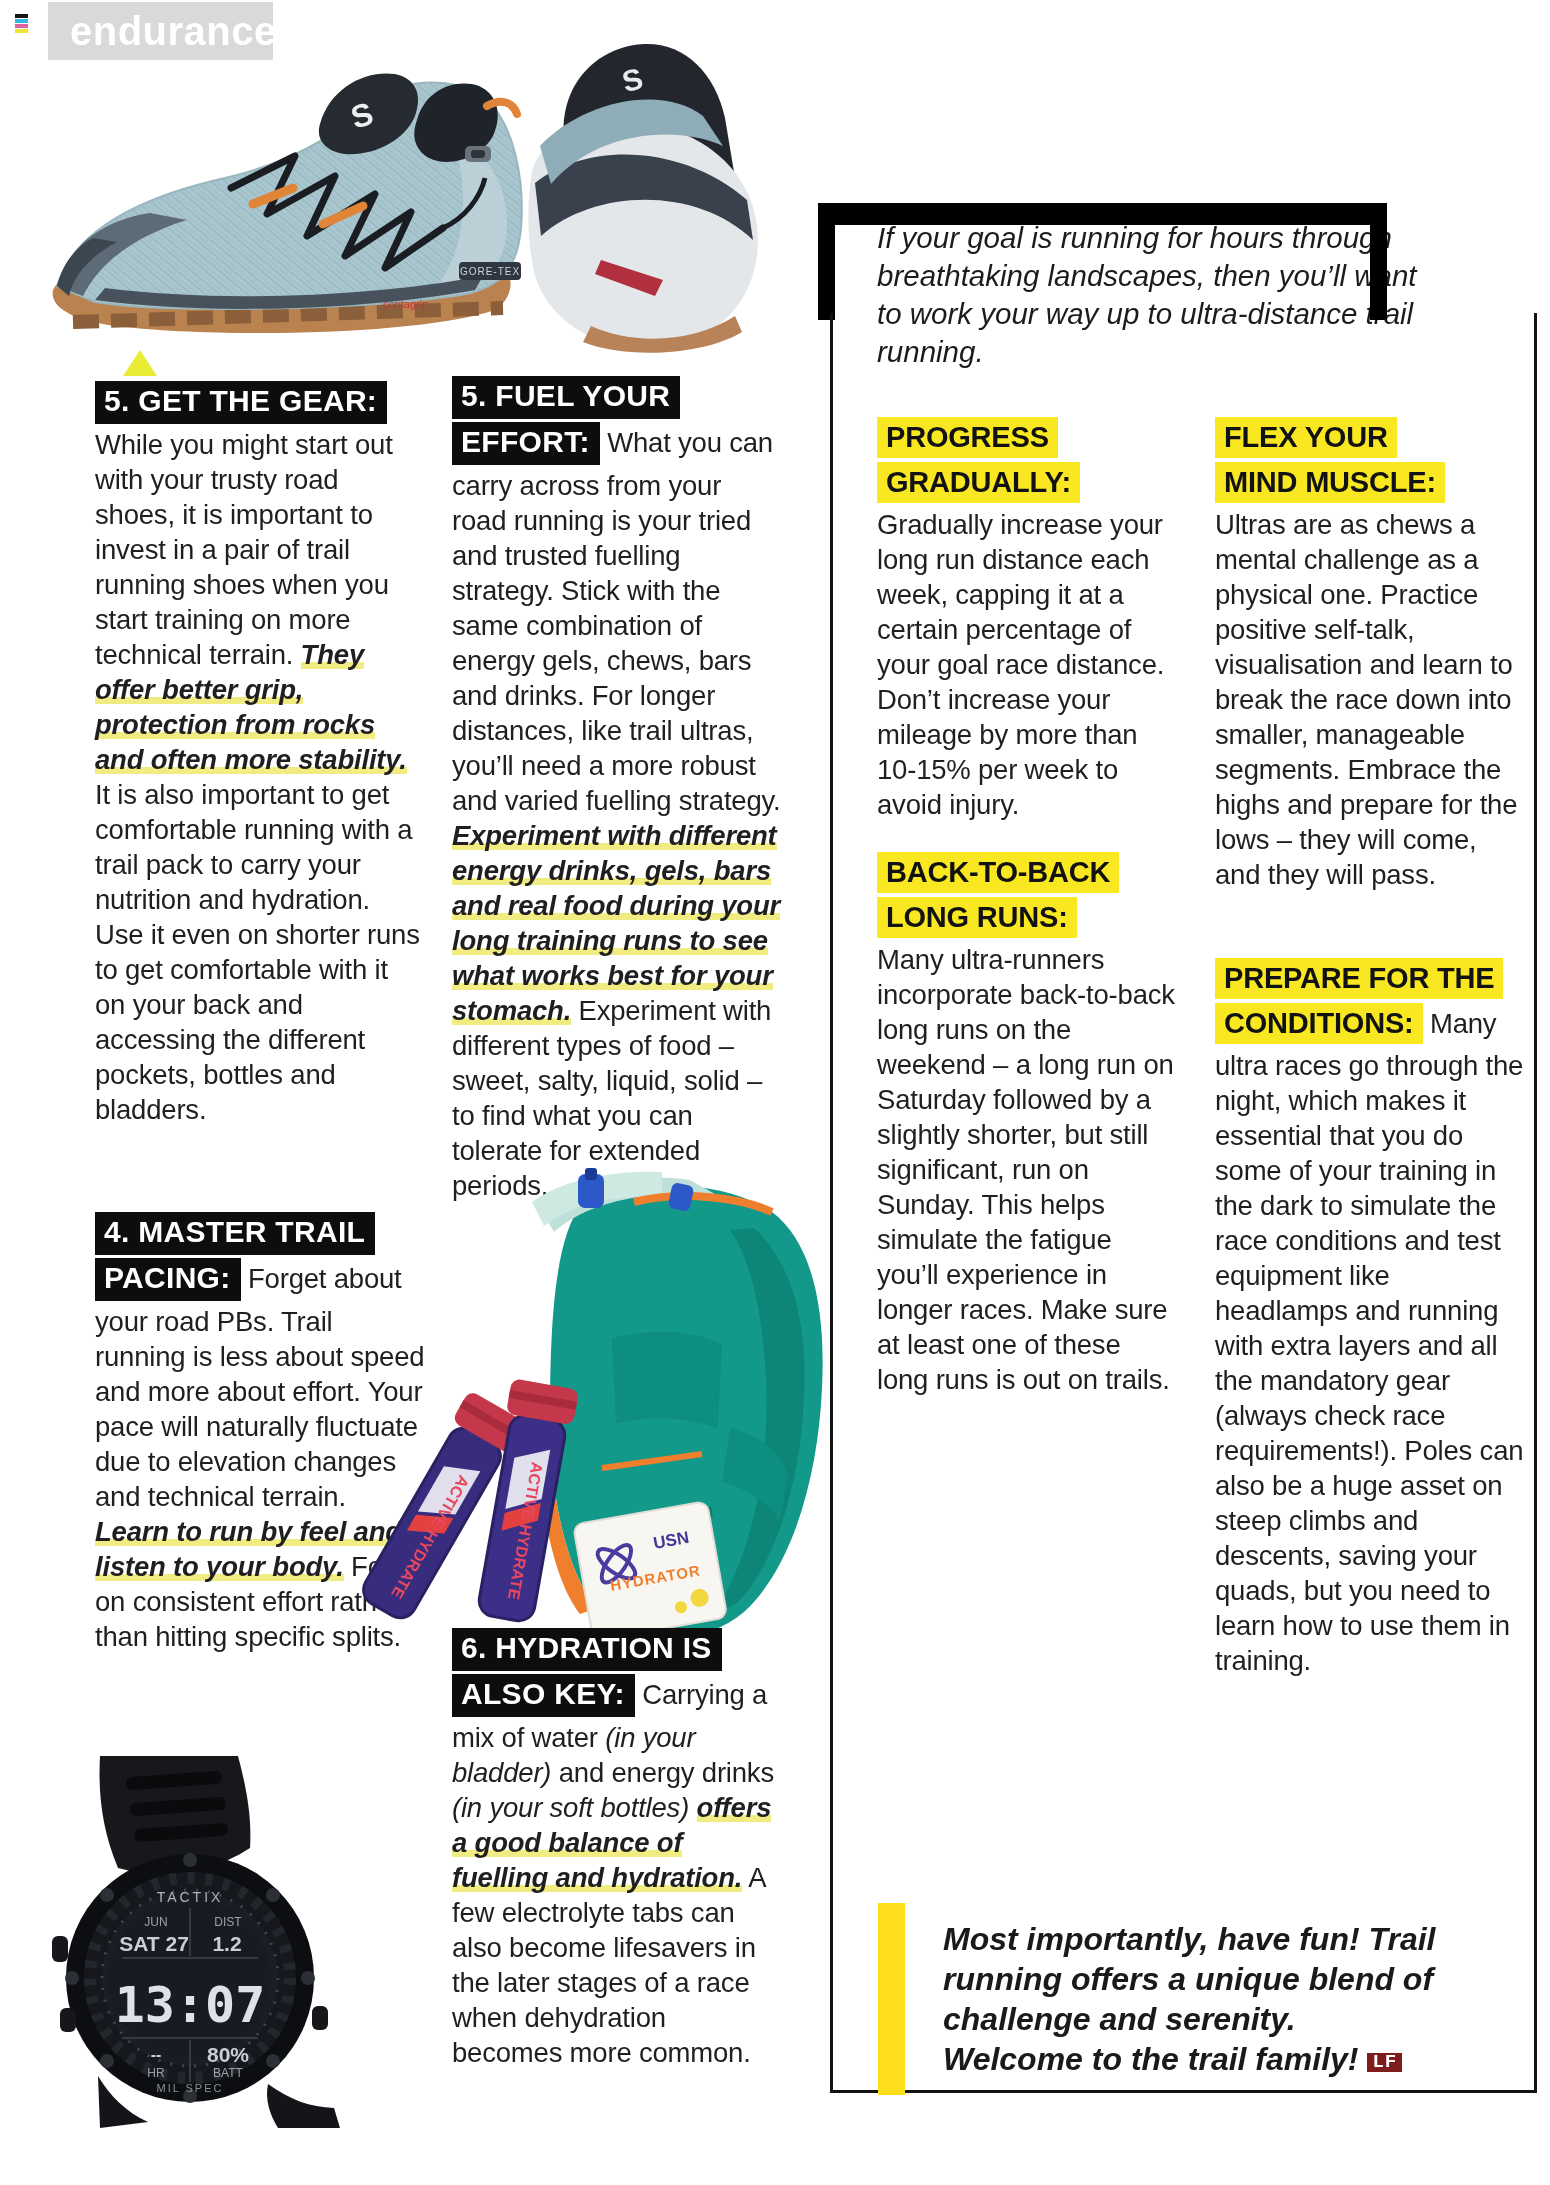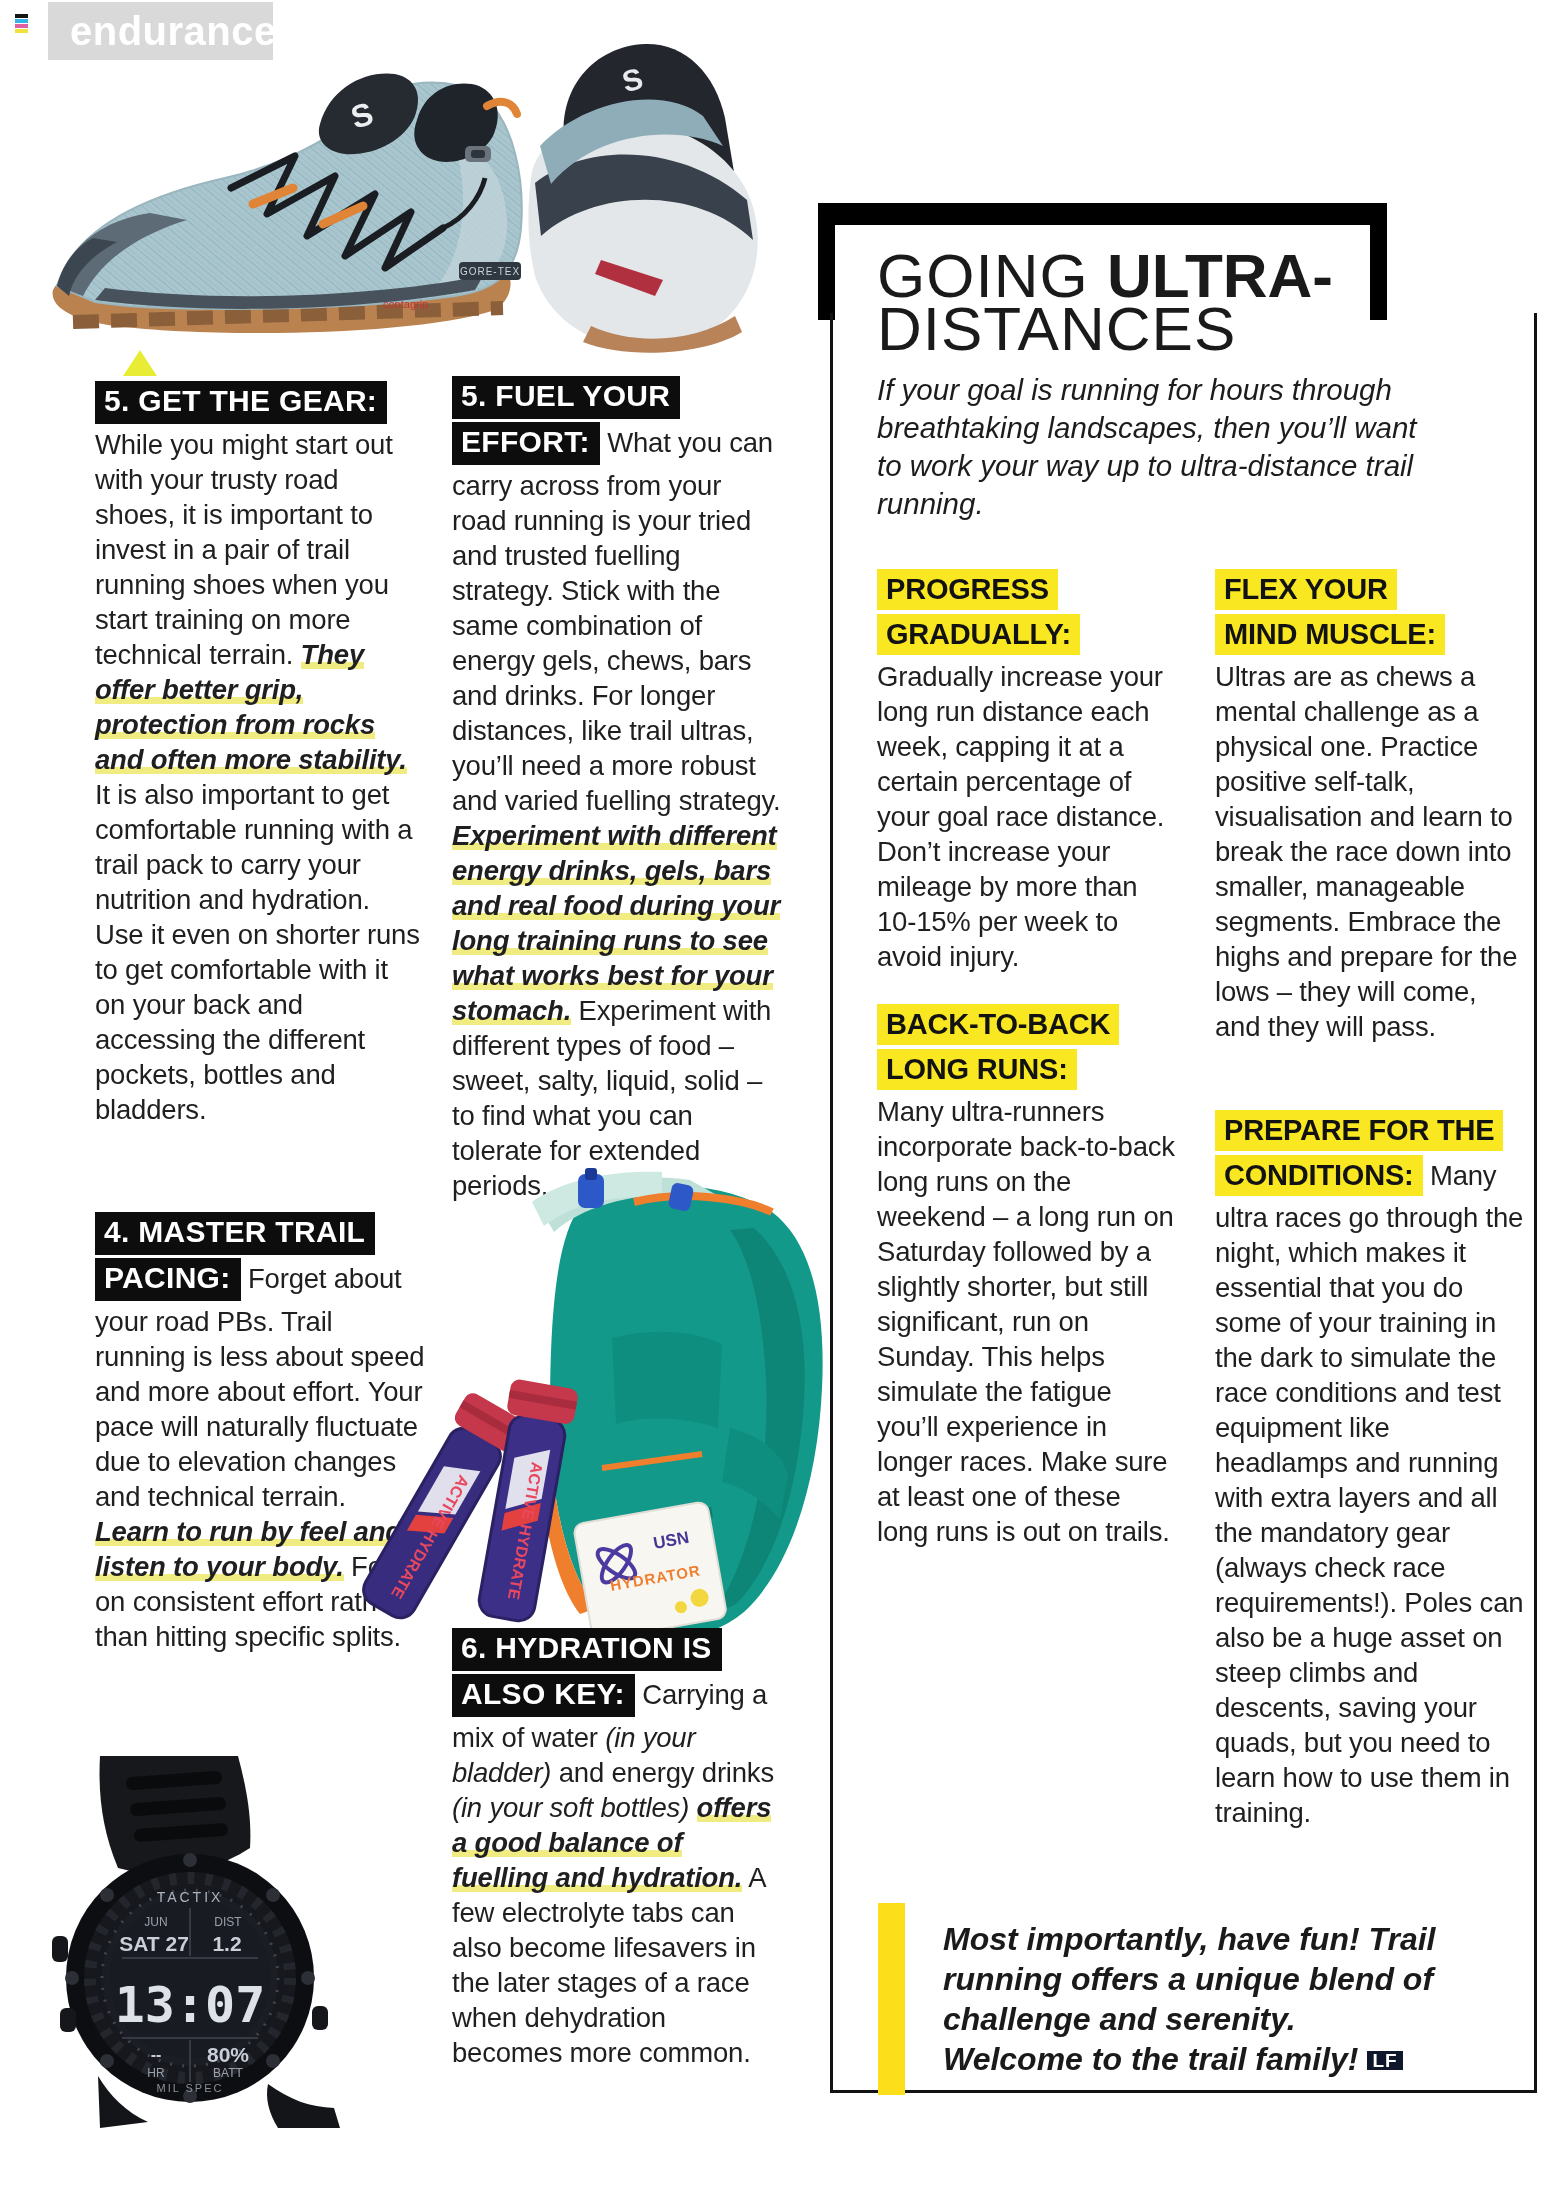--- a/index.html
+++ b/index.html
@@ -59,22 +59,22 @@
   .pcol p { margin:0 0 30px; }
   .pcol.right p + p { margin-top:66px; }
   .ph {
     display:inline-block; background:#f9e821; color:#121212; font-weight:700;
     font-size:29px; line-height:30px; padding:5px 9px 6px; margin-bottom:4px;
   }
   .pnote { position:absolute; left:46px; top:1700px; display:flex; }
   .nbar { width:27px; background:#fcdf1a; margin-right:22px; }
   .pnote p { margin:16px; width:560px; font-size:32px; line-height:40px; font-style:italic; font-weight:700; color:#1a1a1a; }
   .badge {
-    display:inline-block; background:#0f172a; color:#fff; font-style:normal; font-weight:700;
-    font-size:19px; line-height:19px; padding:0 5px; vertical-align:3px; letter-spacing:1px;
+    display:inline-block; background:#7f1d1d; color:#fff; font-style:normal; font-weight:700;
+    font-size:19px; line-height:19px; padding:0 5px; vertical-align:3px; letter-spacing:1px;font-family:Liberation Mono, monospace;
   }
 </style>
 </head>
 <body>
 
 <div class="page">
 
   <div class="regmark">
     <i class="rm rm1"></i>
     <i class="rm rm2"></i>
@@ -251,24 +251,20 @@
   </svg>
 
   <div class="panel">
     <div class="pbar"></div>
     <div class="nub nl"></div>
     <div class="nub nr"></div>
     <div class="pborder-l"></div>
     <div class="pborder-r"></div>
     <div class="pborder-b"></div>
 
-    <div class="ptitle">
-      <span class="tl">GOING </span><span class="tb">ULTRA-</span><br>
-      <span class="tl">DISTANCES</span>
-    </div>
     <p class="pintro">If your goal is running for hours through breathtaking landscapes, then you’ll want to work your way up to ultra-distance trail running.</p>
 
     <div class="pcols">
       <div class="pcol left">
         <p>
           <span class="ph">PROGRESS</span><br>
           <span class="ph">GRADUALLY:</span><br>
           <span>Gradually increase your long run distance each week, capping it at a certain percentage of your goal race distance. Don’t increase your mileage by more than 10-15% per week to avoid injury.</span>
         </p>
         <p>

